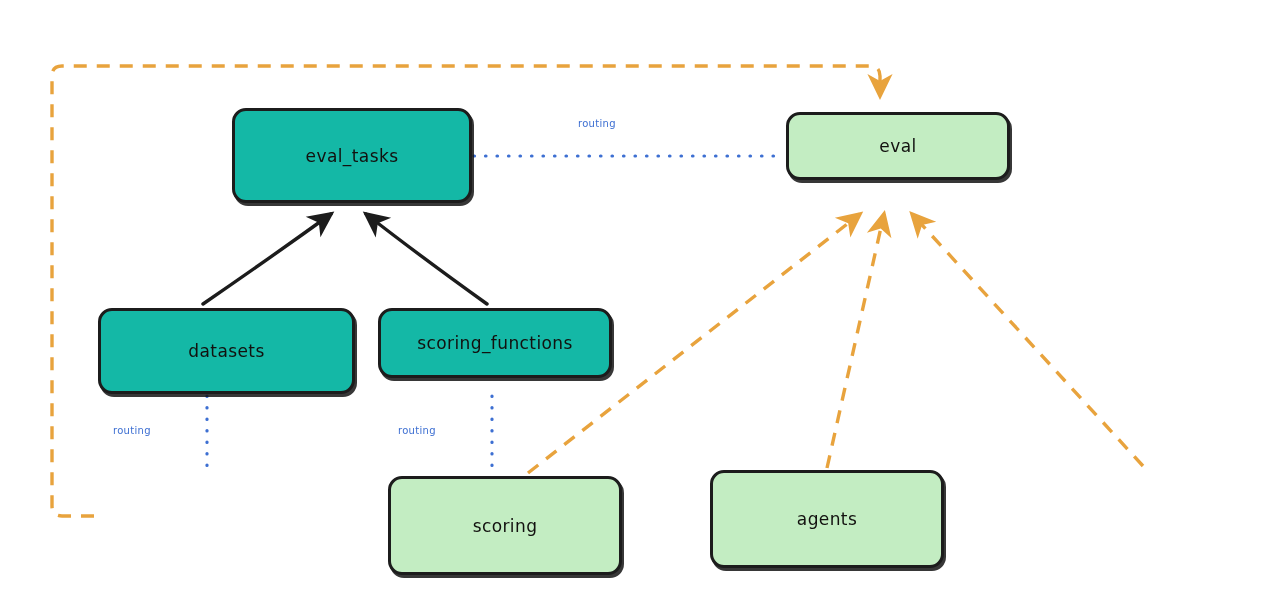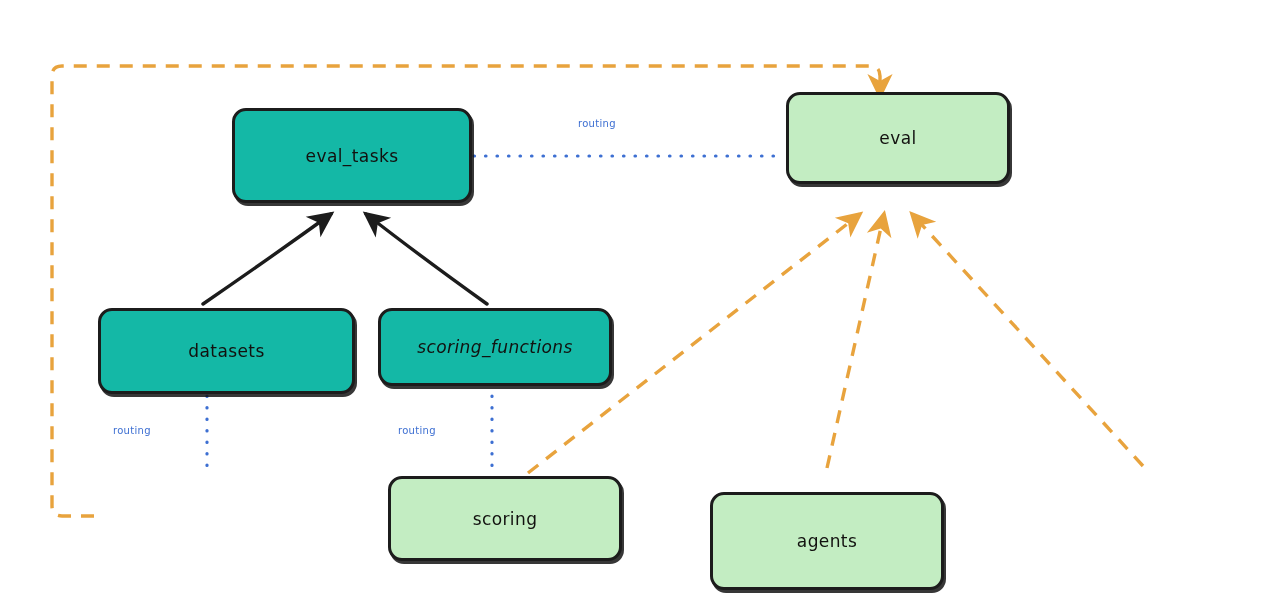--- a/index.html
+++ b/index.html
@@ -65,38 +65,38 @@
 
     <path d="M1143,466 L912,214" stroke="#e8a33d" stroke-width="3.4" fill="none" stroke-linecap="butt" stroke-dasharray="13 10" marker-end="url(#arrow-orange)"></path>
 
     <path d="M94,516 L62,516 Q52,516 52,506 L52,76 Q52,66 62,66 L870,66 Q880,66 880,76 L880,96" stroke="#e8a33d" stroke-width="3.4" fill="none" stroke-linecap="butt" stroke-dasharray="13 10" marker-end="url(#arrow-orange)"></path>
   </svg>
 
   <div class="node blue" style="left:232px;top:108px;width:240px;height:95px;">
     <span>eval_tasks</span>
   </div>
 
-  <div class="node green" style="left:786px;top:92px;width:224px;height:92px;">
+  <div class="node green" style="left:786px;top:112px;width:224px;height:68px;">
     <span>eval</span>
   </div>
 
   <div class="node blue" style="left:98px;top:308px;width:257px;height:86px;">
     <span>datasets</span>
   </div>
 
-  <div class="node blue" style="left:378px;top:308px;width:234px;height:78px;font-style:italic;">
+  <div class="node blue" style="left:378px;top:308px;width:234px;height:70px;">
     <span>scoring_functions</span>
   </div>
 
 
-  <div class="node green" style="left:388px;top:476px;width:234px;height:85px;">
+  <div class="node green" style="left:388px;top:476px;width:234px;height:99px;">
     <span>scoring</span>
   </div>
 
-  <div class="node green" style="left:710px;top:470px;width:234px;height:98px;margin-top:22px;">
+  <div class="node green" style="left:710px;top:470px;width:234px;height:98px;">
     <span>agents</span>
   </div>
 
 
   <div class="edge-label" style="left:578px;top:118px;">routing</div>
 
   <div class="edge-label" style="left:113px;top:425px;">routing</div>
 
   <div class="edge-label" style="left:398px;top:425px;">routing</div>
 

